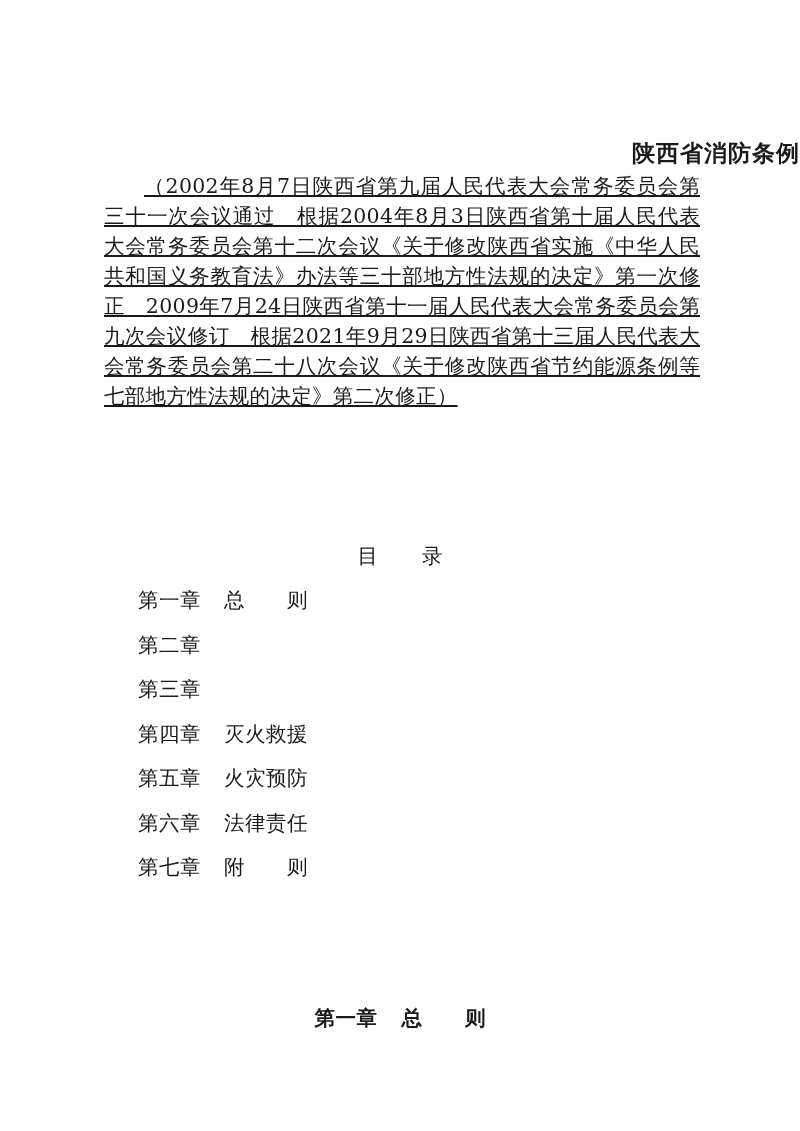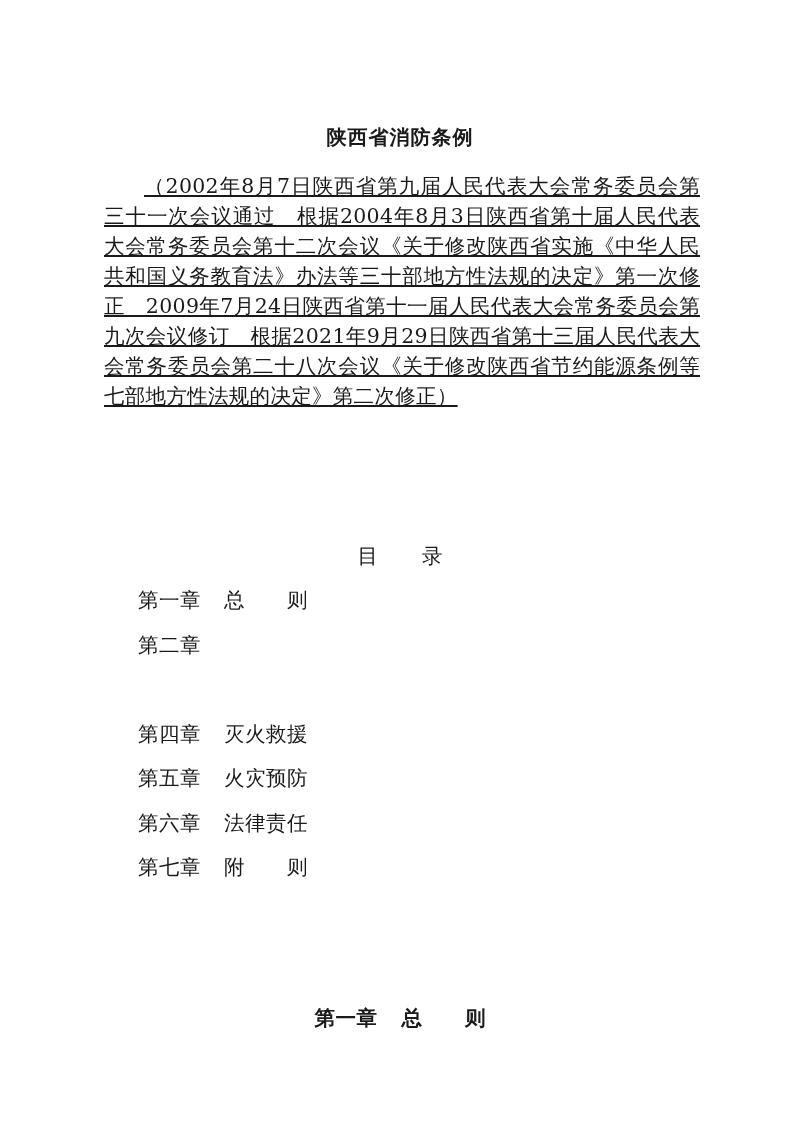--- a/index.html
+++ b/index.html
@@ -2,22 +2,22 @@
 <html><head>
 <meta charset="utf-8">
 <style>
   html, body { margin: 0; padding: 0; background: #ffffff; }
   body {
     width: 800px; height: 1131px; position: relative; overflow: hidden;
     font-family: "DejaVu Serif", "Liberation Serif", serif;
     color: #1a1a1a;
   }
   .title {
-    position: absolute; top: 104px; left: 0; width: 800px; text-align: center;
-    font-size: 20px; font-weight: bold; letter-spacing: 1px; line-height: 40px;
+    position: absolute; top: 118px; left: 0; width: 800px; text-align: right;
+    font-size: 23px; font-weight: bold; letter-spacing: 1px; line-height: 40px;
   }
   .preamble {
     position: absolute; top: 150px; left: 104px; width: 596px;
     font-size: 20.5px; line-height: 30px; text-align: justify;
     text-indent: 40px; letter-spacing: 0.3px; text-decoration: underline;
   }
   .toc-heading {
     position: absolute; top: 541px; left: 0; width: 800px; text-align: center;
     font-size: 20.5px; line-height: 30px; word-spacing: 0;
   }
@@ -56,20 +56,21 @@
     <span class="num">第一章</span>
     <span class="name">
         <span>总</span>
         <span>则</span>
       </span>
   </li>
   <li>
     <span class="num">第二章</span>
   </li>
   <li>
+    <span class="num">第三章</span>
   </li>
   <li>
     <span class="num">第四章</span>
     <span class="name">
         <span>灭火救援</span>
       </span>
   </li>
   <li>
     <span class="num">第五章</span>
     <span class="name">

